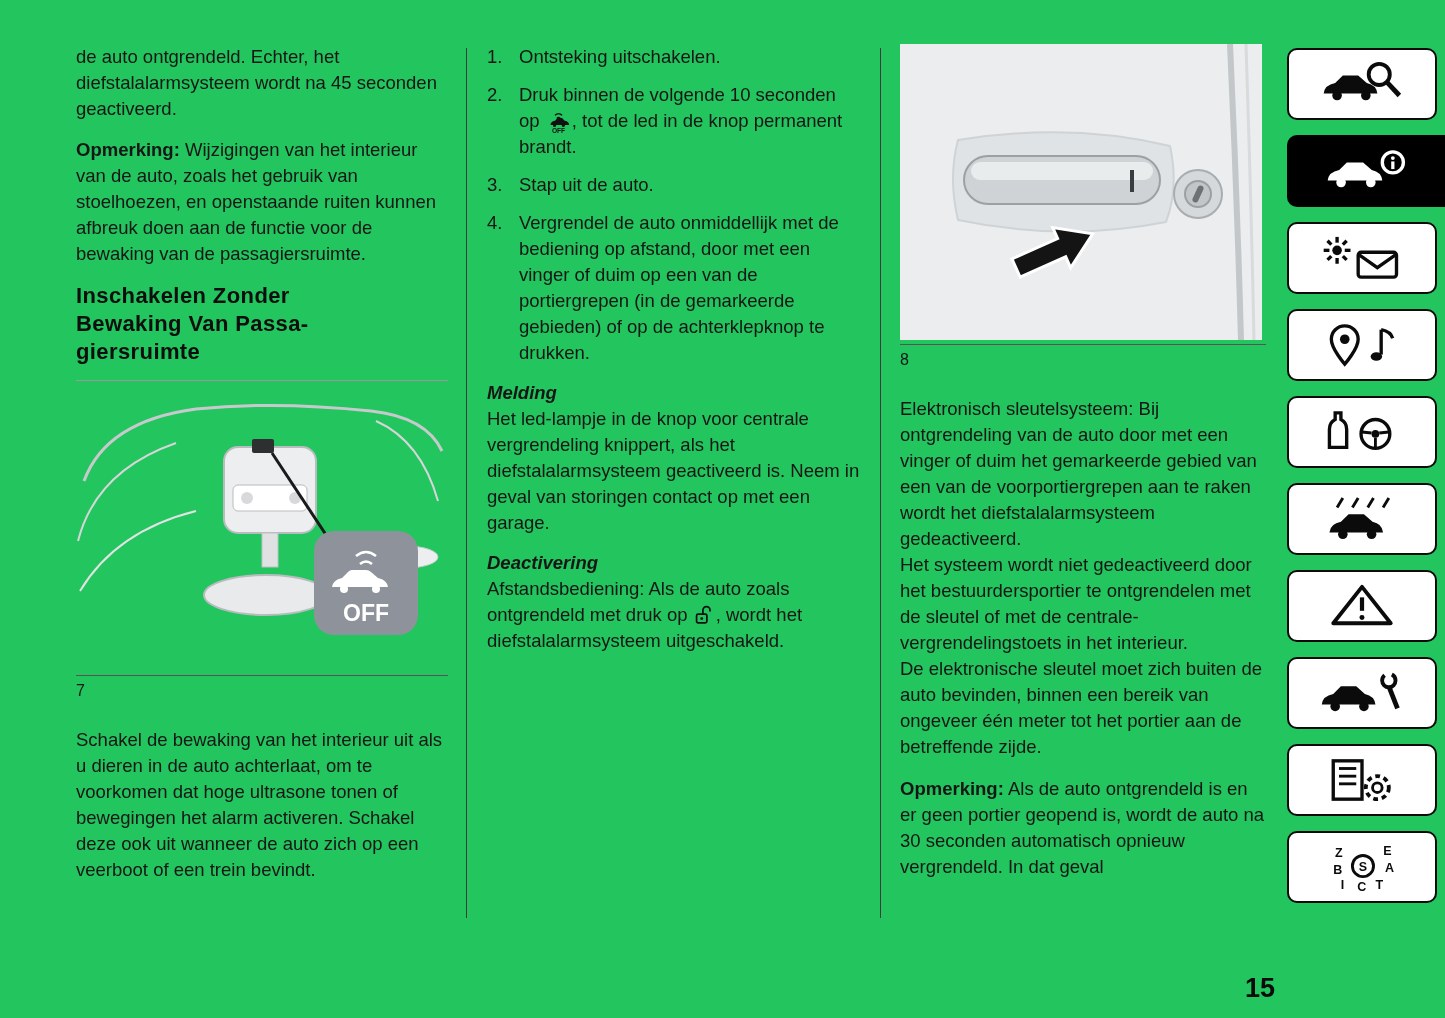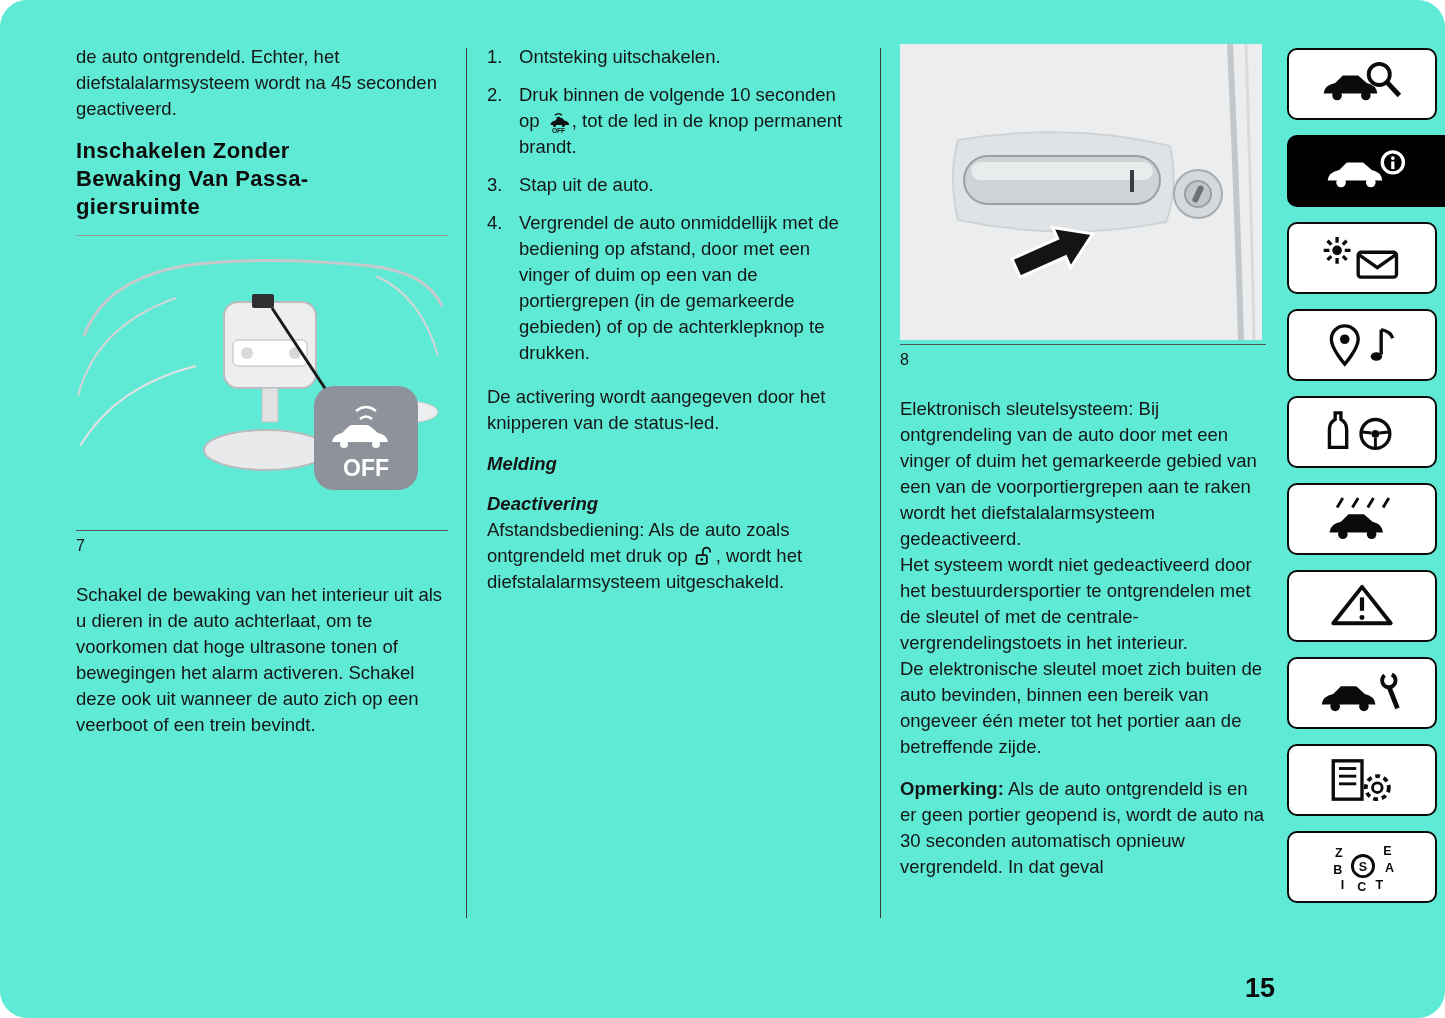--- a/index.html
+++ b/index.html
@@ -1,18 +1,18 @@
 <!DOCTYPE html>
 <html><head>
 <meta charset="utf-8">
 <style>
   html,body{margin:0;padding:0;background:#fff;}
   .page{
-    position:relative;width:1445px;height:1018px;background:#5eead4;
-    font-family:"Liberation Sans",sans-serif;color:#161616;overflow:hidden;border-radius:27px;
+    position:relative;width:1445px;height:1018px;background:#22c55e;
+    font-family:"Liberation Sans",sans-serif;color:#161616;overflow:hidden;
   }
   .col{position:absolute;top:44px;}
   #col1{left:76px;width:372px;}
   #col2{left:487px;width:374px;}
   #col3{left:900px;width:366px;}
   .vdiv{position:absolute;top:48px;width:1px;height:870px;background:#3c3c3c;}
   #vdiv1{left:466px;}
   #vdiv2{left:880px;}
   p{font-size:18.5px;line-height:26px;margin:0;}
   .gap{margin-bottom:15px;}
@@ -40,20 +40,21 @@
   .tab svg{display:block;}
   svg text{font-family:"Liberation Sans",sans-serif;}
 </style>
 </head>
 <body>
 
 <div class="page">
 
   <div class="col" id="col1">
     <p class="gap">de auto ontgrendeld. Echter, het diefstalalarmsysteem wordt na 45 seconden geactiveerd.</p>
+    <p class="gap"><b>Opmerking:</b> <span>Wijzigingen van het interieur van de auto, zoals het gebruik van stoelhoezen, en openstaande ruiten kunnen afbreuk doen aan de functie voor de bewaking van de passagiersruimte.</span></p>
     <h2>
       <span>Inschakelen Zonder</span><br>
       <span>Bewaking Van Passa-</span><br>
       <span>giersruimte</span>
     </h2>
 
     <div class="figure fig7">
       <svg viewBox="0 0 370 290" width="370" height="290">
         <path d="M8 100 Q30 40 120 28 Q200 20 295 30 Q350 36 366 70" fill="none" stroke="#c7cacc" stroke-width="3"></path>
         <path d="M2 160 Q20 90 100 62" fill="none" stroke="#d4d6d8" stroke-width="2"></path>
@@ -105,23 +106,23 @@
     </div>
     <div class="li">
       <span class="num">3.</span>
       <span class="txt">Stap uit de auto.</span>
     </div>
     <div class="li">
       <span class="num">4.</span>
       <span class="txt">Vergrendel de auto onmiddellijk met de bediening op afstand, door met een vinger of duim op een van de portiergrepen (in de gemarkeerde gebieden) of op de achterklepknop te drukken.</span>
     </div>
 
-    <p class="gap" style="margin-top:18px;">De activering wordt aangegeven door het knipperen van de status-led.</p>
 
     <h3>Melding</h3>
+    <p>Het led-lampje in de knop voor centrale vergrendeling knippert, als het diefstalalarmsysteem geactiveerd is. Neem in geval van storingen contact op met een garage.</p>
 
     <h3>Deactivering</h3>
     <p><span>Afstandsbediening: Als de auto zoals ontgrendeld met druk op</span>
       <svg class="lock-icon" viewBox="0 0 24 26" width="19" height="22">
           <rect x="2" y="12" width="13" height="11" rx="2" fill="none" stroke="#111" stroke-width="2.2"></rect>
           <path d="M10 12 V7 a4.5 4.5 0 0 1 9 0 v1.5" fill="none" stroke="#111" stroke-width="2.2"></path>
           <circle cx="8.5" cy="17.5" r="1.8" fill="#111"></circle>
         </svg><span>, wordt het diefstalalarmsysteem uitgeschakeld.</span></p>
   </div>
 

